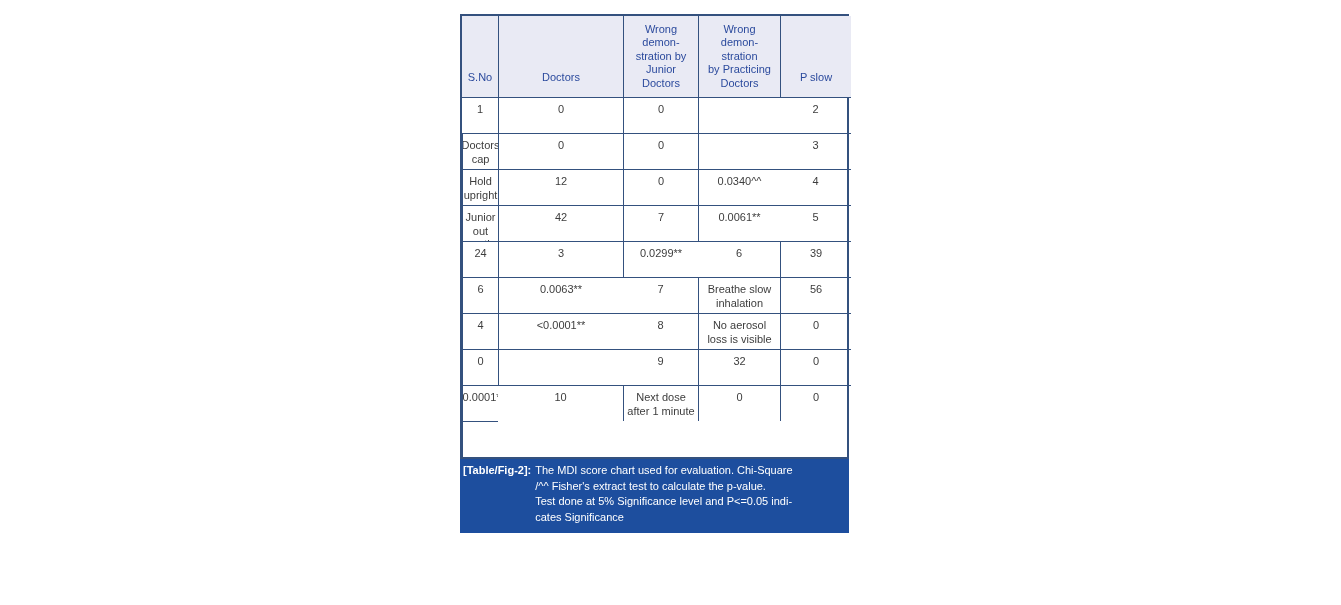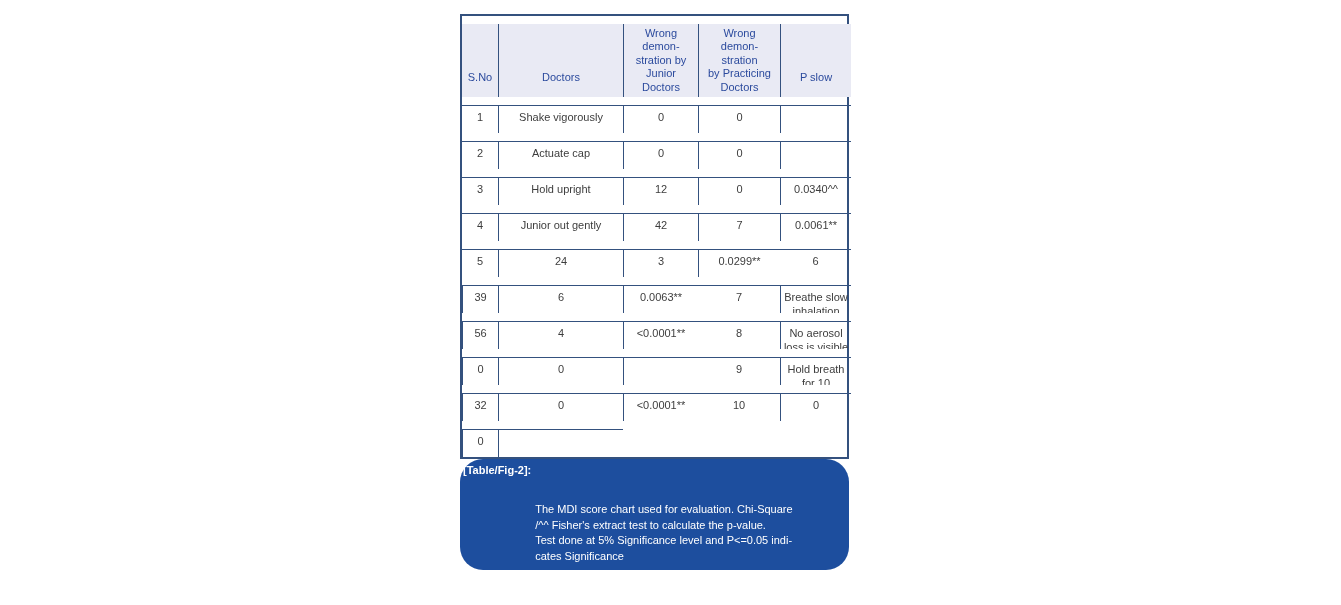--- a/index.html
+++ b/index.html
@@ -31,21 +31,20 @@
     border-top: 1px solid #34517e;
     display: flex;
     flex-direction: column;
     align-items: center;
     text-align: center;
     color: #3d3d3d;
     font-size: 11px;
     line-height: 13.5px;
     white-space: pre-line;
     overflow: hidden;
-    margin-top: 8px;
   }
   .cell.first-col { border-left: none; text-align: right; }
   .cell.hdr {
     border-top: none;
     background: #e9eaf4;
     color: #2b4a9d;
     justify-content: center;
     padding: 4px 1px;
   }
   .cell.hdr.single {
@@ -59,30 +58,28 @@
   .caption {
     background: #1d4e9e;
     color: #ffffff;
     width: 100%;
     min-height: 74px;
     padding: 4px 6px 6px 3px;
     display: flex;
     align-items: flex-start;
     font-size: 11px;
     line-height: 15.5px;
-    border-radius: 23px;
   }
   .caption .lbl {
     font-weight: bold;
     white-space: nowrap;
     margin-right: 4px;
   }
   .caption .txt {
     white-space: pre-line;
-    margin-top: 39px;
   }
 </style>
 </head>
 <body>
 
 <div class="canvas">
   <div class="figure-wrap">
 
     <div class="tbl">
 
@@ -94,27 +91,26 @@
 Junior
 Doctors</div>
       <div class="cell hdr">Wrong
 demon-
 stration
 by Practicing
 Doctors</div>
       <div class="cell hdr single">P slow</div>
 
       <div class="cell body first-col">1</div>
-      <div class="cell body">Shake vigorously</div>
       <div class="cell body">0</div>
       <div class="cell body">0</div>
       <div class="cell body"></div>
 
       <div class="cell body first-col">2</div>
-      <div class="cell body">Actuate cap</div>
+      <div class="cell body">Doctors cap</div>
       <div class="cell body">0</div>
       <div class="cell body">0</div>
       <div class="cell body"></div>
 
       <div class="cell body first-col">3</div>
       <div class="cell body">Hold upright</div>
       <div class="cell body">12</div>
       <div class="cell body">0</div>
       <div class="cell body">0.0340^^</div>
 
@@ -142,27 +138,27 @@
       <div class="cell body">&lt;0.0001**</div>
 
       <div class="cell body first-col">8</div>
       <div class="cell body">No aerosol
 loss is visible</div>
       <div class="cell body">0</div>
       <div class="cell body">0</div>
       <div class="cell body"></div>
 
       <div class="cell body first-col">9</div>
-      <div class="cell body">Hold breath
-for 10 seconds</div>
       <div class="cell body">32</div>
       <div class="cell body">0</div>
       <div class="cell body">&lt;0.0001**</div>
 
       <div class="cell body first-col">10</div>
+      <div class="cell body">Next dose
+after 1 minute</div>
       <div class="cell body">0</div>
       <div class="cell body">0</div>
       <div class="cell body"></div>
     </div>
 
     <div class="caption">
       <span class="lbl">[Table/Fig-2]:</span>
       <span class="txt">The MDI score chart used for evaluation. Chi-Square
 /^^ Fisher's extract test to calculate the p-value.
 Test done at 5% Significance level and P&lt;=0.05 indi-

